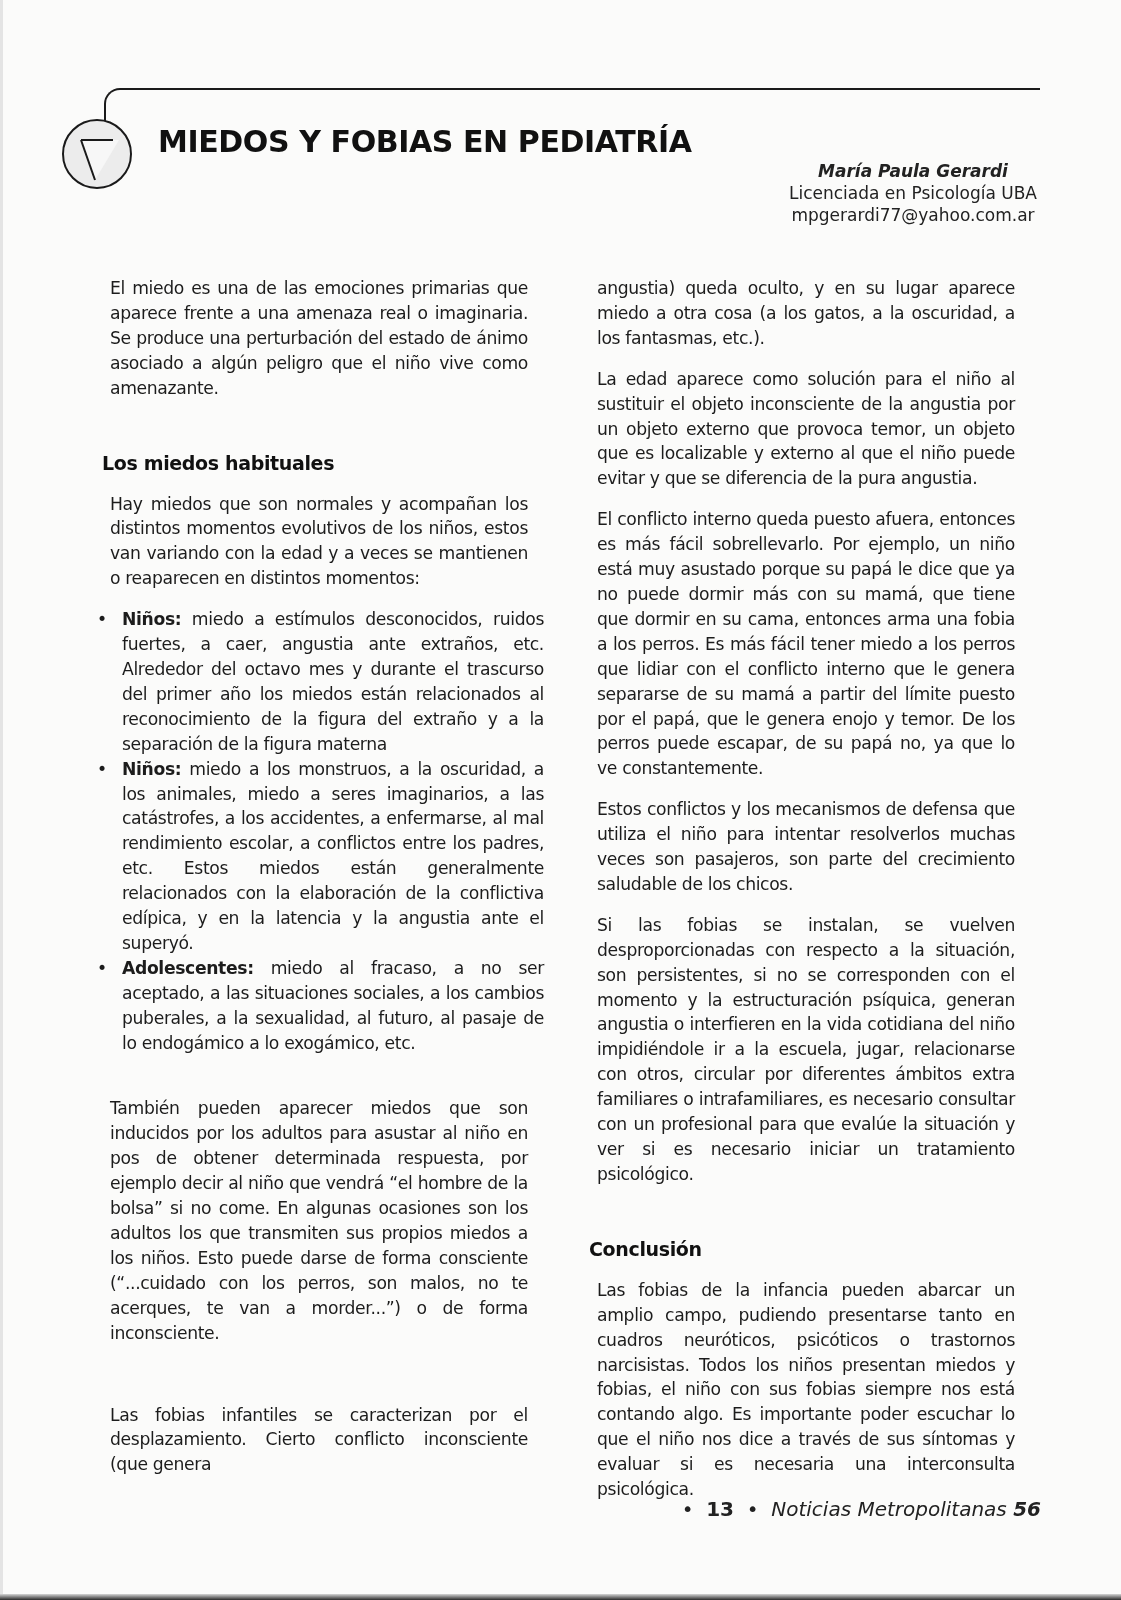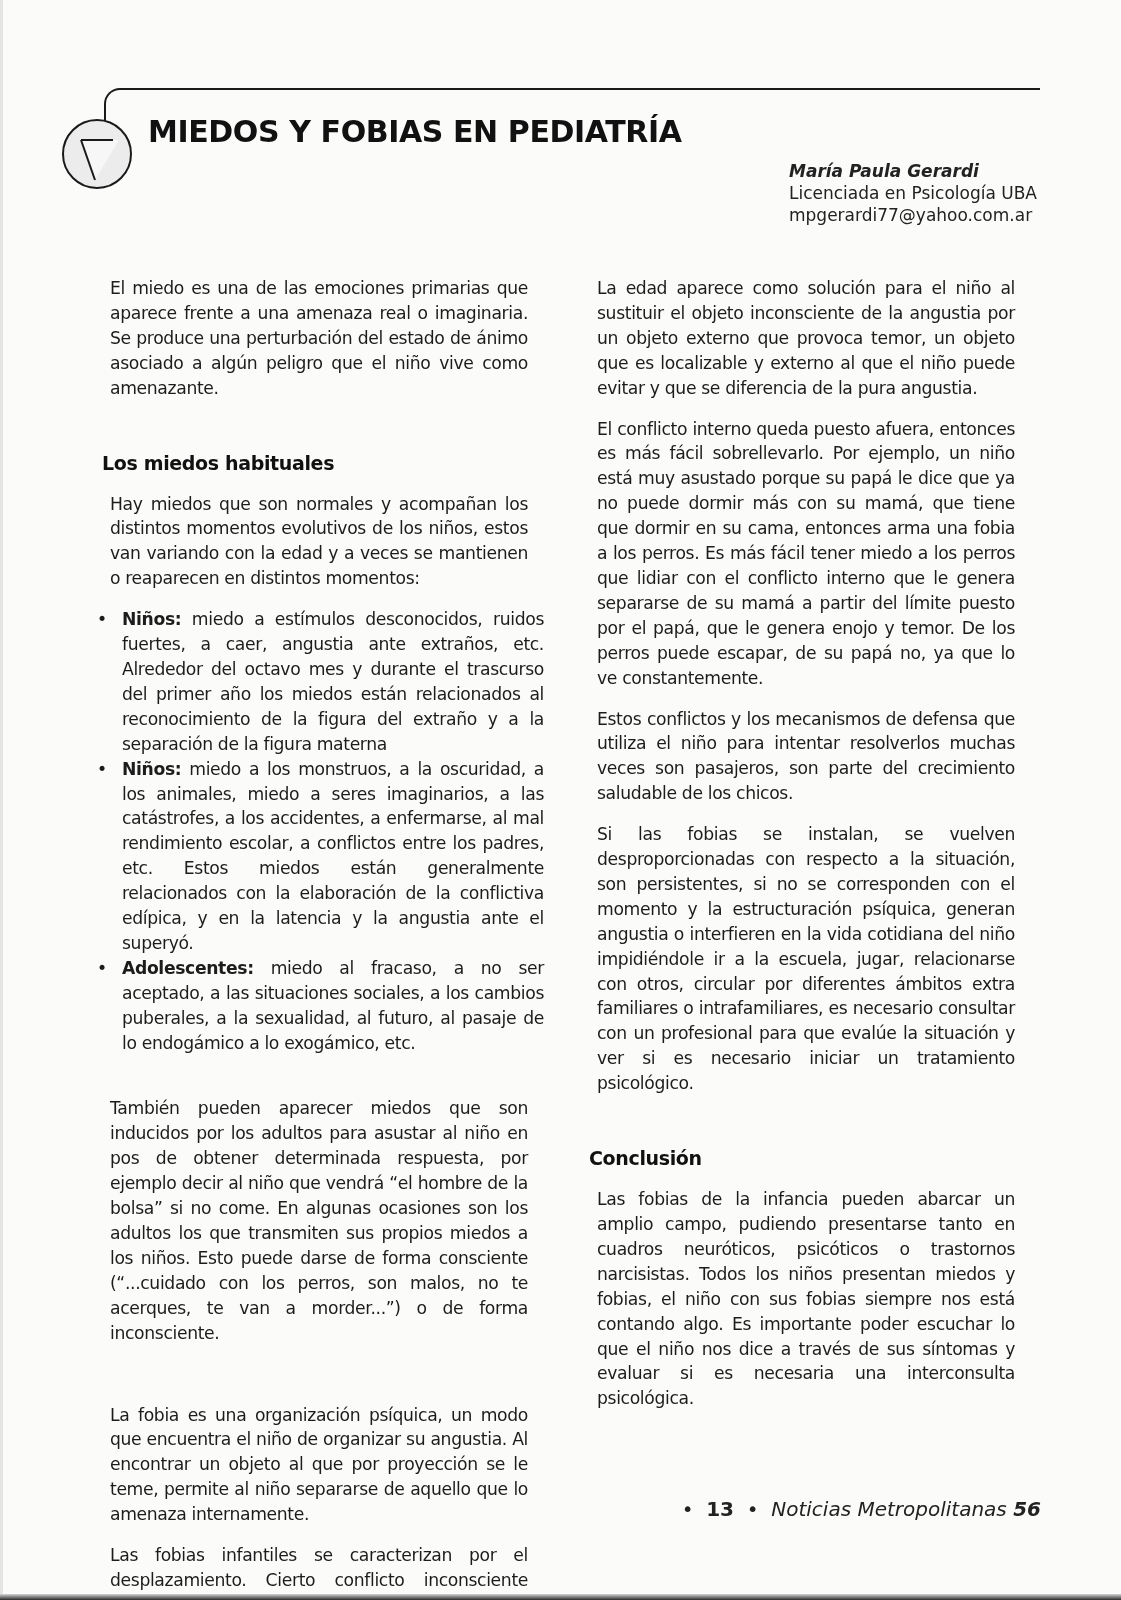--- a/index.html
+++ b/index.html
@@ -11,26 +11,26 @@
   }
   .header-line {
     position: absolute; left: 104px; top: 88px; width: 934px; height: 40px;
     border-top: 2px solid #1a1a1a; border-left: 2px solid #1a1a1a;
     border-top-left-radius: 16px;
   }
   .logo {
     position: absolute; left: 61px; top: 118px; width: 72px; height: 72px;
   }
   .title {
-    position: absolute; left: 148px; top: 114px; margin: 0;
+    position: absolute; left: 148px; top: 114px; margin: 10px;
     font-family: "DejaVu Sans", sans-serif; font-weight: bold;
     font-size: 30px; letter-spacing: -0.4px; color: #111;
   }
   .author-block {
-    position: absolute; right: 84px; top: 160px; text-align: left;
+    position: absolute; right: 84px; top: 160px; text-align: center;
     font-size: 17px; line-height: 22px; color: #222;
   }
   .author-name { font-style: italic; font-weight: bold; }
   .col {
     position: absolute; top: 260px; width: 450px;
     font-size: 17.2px; line-height: 24.9px; text-align: justify;
     letter-spacing: -0.35px;
   }
   .col-left { left: 94px; }
   .col-right { left: 581px; }
@@ -95,25 +95,25 @@
       <b>Niños:</b><span> miedo a los monstruos, a la oscuridad, a los animales, miedo a seres imaginarios, a las catástrofes, a los accidentes, a enfermarse, al mal rendimiento escolar, a conflictos entre los padres, etc. Estos miedos están generalmente relacionados con la elaboración de la conflictiva edípica, y en la latencia y la angustia ante el superyó.</span>
     </li>
     <li>
       <span class="dot">•</span>
       <b>Adolescentes:</b><span> miedo al fracaso, a no ser aceptado, a las situaciones sociales, a los cambios puberales, a la sexualidad, al futuro, al pasaje de lo endogámico a lo exogámico, etc.</span>
     </li>
   </ul>
   <div class="gap"></div>
   <p>También pueden aparecer miedos que son inducidos por los adultos para asustar al niño en pos de obtener determinada respuesta, por ejemplo decir al niño que vendrá “el hombre de la bolsa” si no come. En algunas ocasiones son los adultos los que transmiten sus propios miedos a los niños. Esto puede darse de forma consciente (“...cuidado con los perros, son malos, no te acerques, te van a morder...”) o de forma inconsciente.</p>
   <div class="gap"></div>
-  <p>La fobia es una organización psíquica, un modo que encuentra el niño de organizar su angustia. Al encontrar un objeto al que por proyección se le teme, permite al niño separarse de aquello que lo amenaza internamente.</p>
   <p>Las fobias infantiles se caracterizan por el desplazamiento. Cierto conflicto inconsciente (que genera</p>
 </div>
 
 <div class="col col-right">
+  <p>angustia) queda oculto, y en su lugar aparece miedo a otra cosa (a los gatos, a la oscuridad, a los fantasmas, etc.).</p>
   <p>La edad aparece como solución para el niño al sustituir el objeto inconsciente de la angustia por un objeto externo que provoca temor, un objeto que es localizable y externo al que el niño puede evitar y que se diferencia de la pura angustia.</p>
   <p>El conflicto interno queda puesto afuera, entonces es más fácil sobrellevarlo. Por ejemplo, un niño está muy asustado porque su papá le dice que ya no puede dormir más con su mamá, que tiene que dormir en su cama, entonces arma una fobia a los perros. Es más fácil tener miedo a los perros que lidiar con el conflicto interno que le genera separarse de su mamá a partir del límite puesto por el papá, que le genera enojo y temor. De los perros puede escapar, de su papá no, ya que lo ve constantemente.</p>
   <p>Estos conflictos y los mecanismos de defensa que utiliza el niño para intentar resolverlos muchas veces son pasajeros, son parte del crecimiento saludable de los chicos.</p>
   <p>Si las fobias se instalan, se vuelven desproporcionadas con respecto a la situación, son persistentes, si no se corresponden con el momento y la estructuración psíquica, generan angustia o interfieren en la vida cotidiana del niño impidiéndole ir a la escuela, jugar, relacionarse con otros, circular por diferentes ámbitos extra familiares o intrafamiliares, es necesario consultar con un profesional para que evalúe la situación y ver si es necesario iniciar un tratamiento psicológico.</p>
   <div class="gap"></div>
   <h2>Conclusión</h2>
   <p>Las fobias de la infancia pueden abarcar un amplio campo, pudiendo presentarse tanto en cuadros neuróticos, psicóticos o trastornos narcisistas. Todos los niños presentan miedos y fobias, el niño con sus fobias siempre nos está contando algo. Es importante poder escuchar lo que el niño nos dice a través de sus síntomas y evaluar si es necesaria una interconsulta psicológica.</p>
 </div>
 
 <div class="footer">

